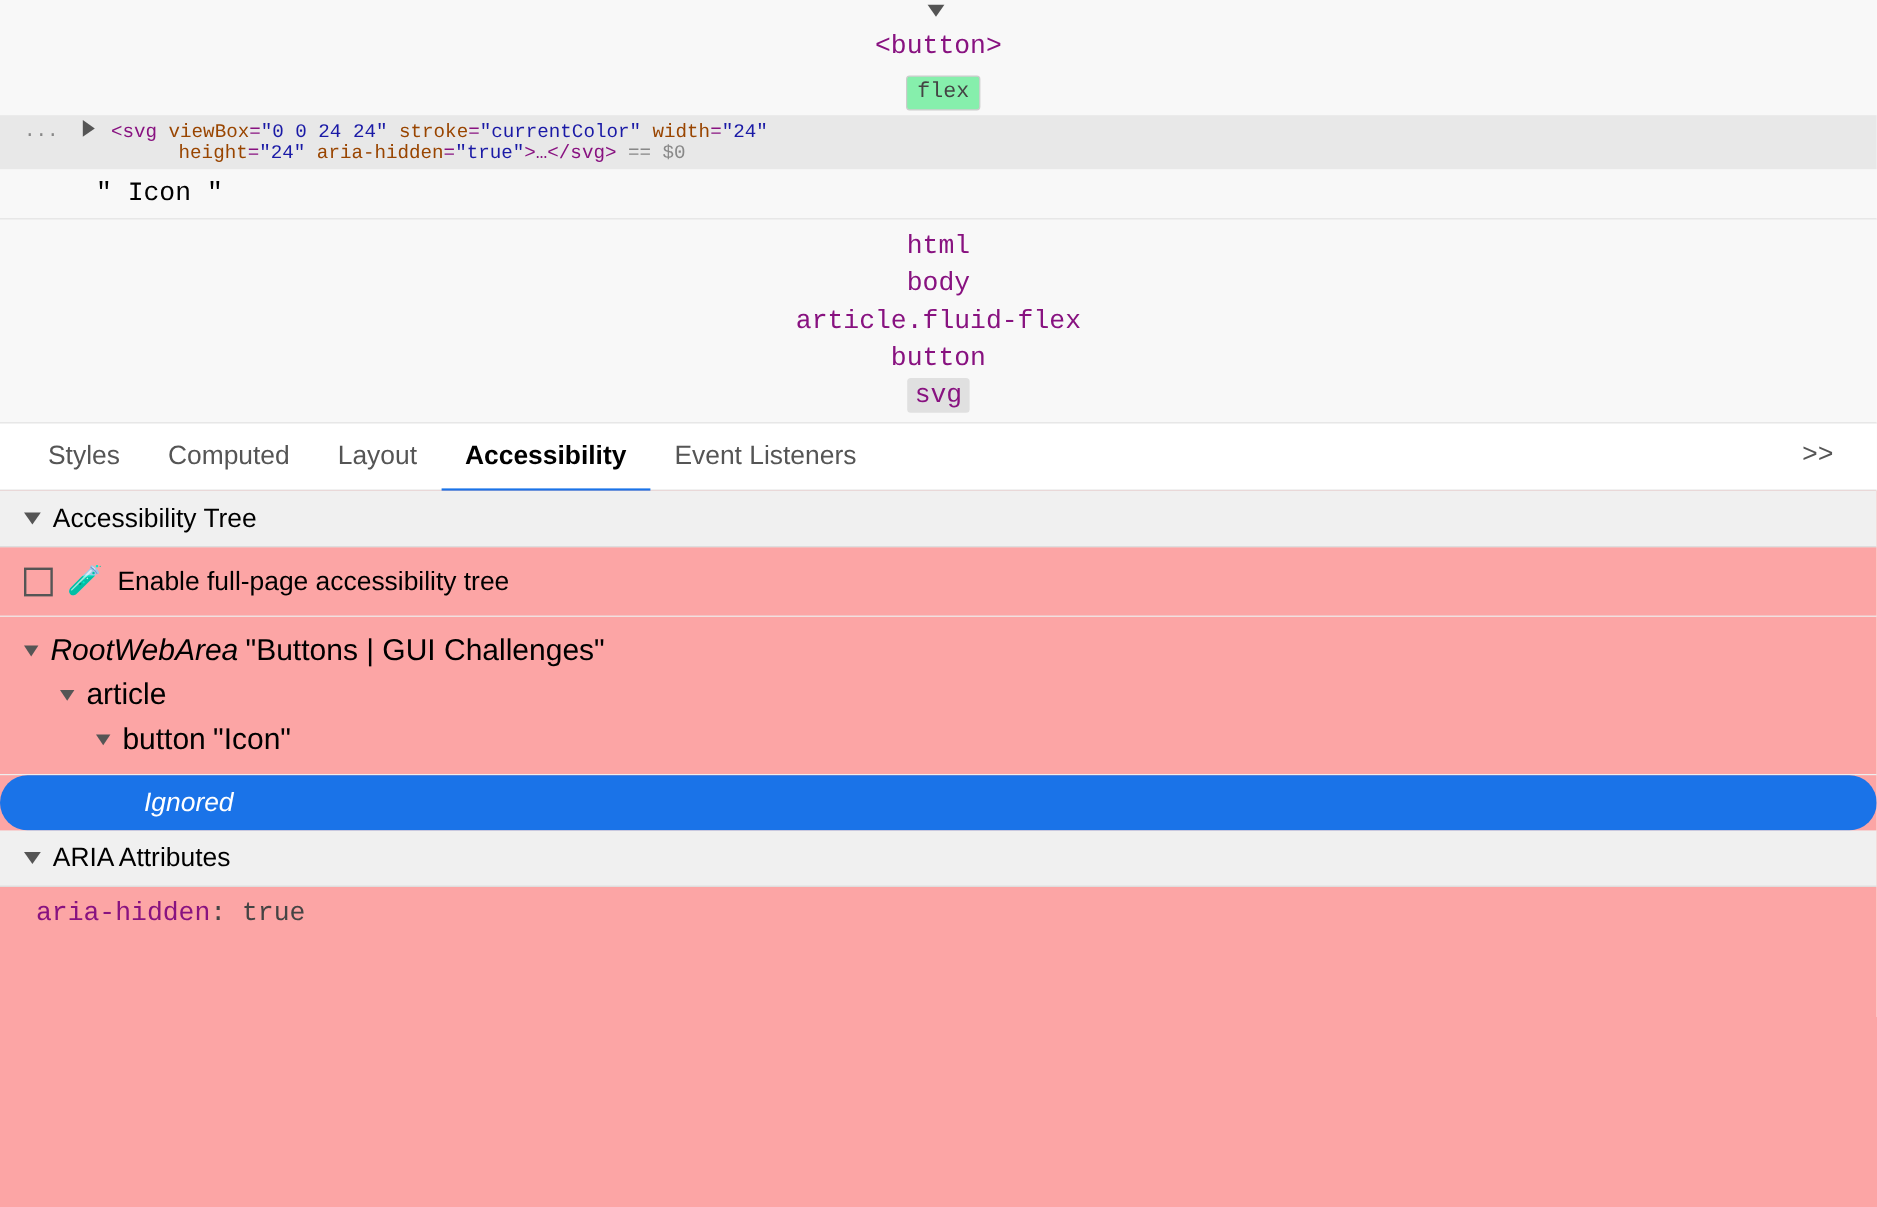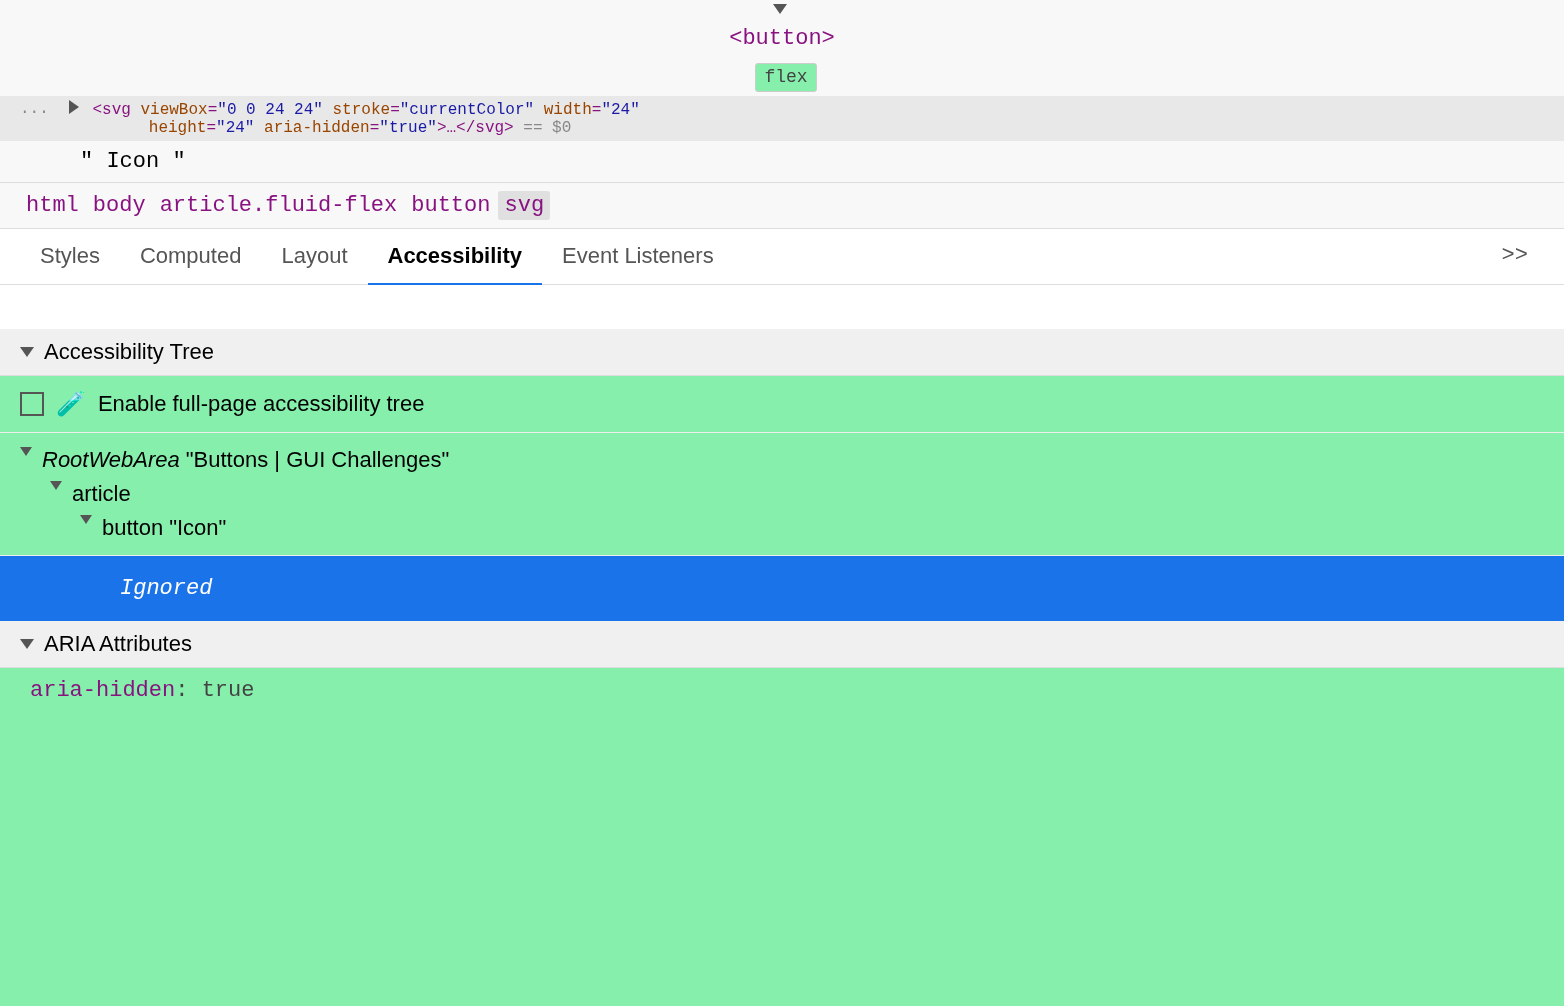--- a/index.html
+++ b/index.html
@@ -114,20 +114,21 @@
     }
 
     
     .breadcrumb-bar {
       display: flex;
       align-items: center;
       padding: 8px 20px;
       border-bottom: 1px solid #ddd;
       background: #f8f8f8;
       gap: 2px;
+      flex-direction: column;
     }
 
     .breadcrumb-item {
       font-size: 22px;
       color: #881280;
       cursor: pointer;
       padding: 2px 6px;
     }
 
     .breadcrumb-item.active {
@@ -164,23 +165,22 @@
       font-size: 22px;
       padding: 14px 16px;
       color: #555;
       cursor: pointer;
       margin-left: auto;
     }
 
     
     .panel-content {
       flex: 1;
-      background: #86efac;
+      background: #fca5a5;
       overflow-y: auto;
-      margin-top: 44px;
     }
 
     
     .section-header {
       display: flex;
       align-items: center;
       padding: 10px 20px;
       background: #f0f0f0;
       border-bottom: 1px solid #ddd;
       font-size: 22px;
@@ -222,23 +222,23 @@
 
     
     .tree-section {
       padding: 10px 20px;
       border-bottom: 1px solid #eee;
       font-family: -apple-system, BlinkMacSystemFont, 'Segoe UI', sans-serif;
     }
 
     .tree-item {
       display: flex;
-      align-items: flex-start;
+      align-items: center;
       padding: 4px 0;
-      font-size: 22px;
+      font-size: 25px;
       gap: 6px;
     }
 
     .tree-item .chevron-down {
       display: inline-block;
       width: 0;
       height: 0;
       border-left: 6px solid transparent;
       border-right: 6px solid transparent;
       border-top: 9px solid #555;
@@ -262,23 +262,24 @@
       font-style: normal;
       color: #000;
     }
 
     
     .ignored-row {
       background: #1a73e8;
       color: white;
       font-size: 22px;
       font-style: italic;
-      padding: 20px 20px;
+      padding: 10px 20px;
       padding-left: 120px;
-      font-family: Liberation Mono, monospace;
+      font-family: Liberation Sans, sans-serif;
+      border-radius: 23px;
     }
 
     
     .aria-section {
       padding: 0;
     }
 
     .aria-row {
       padding: 10px 30px;
       font-size: 22px;

